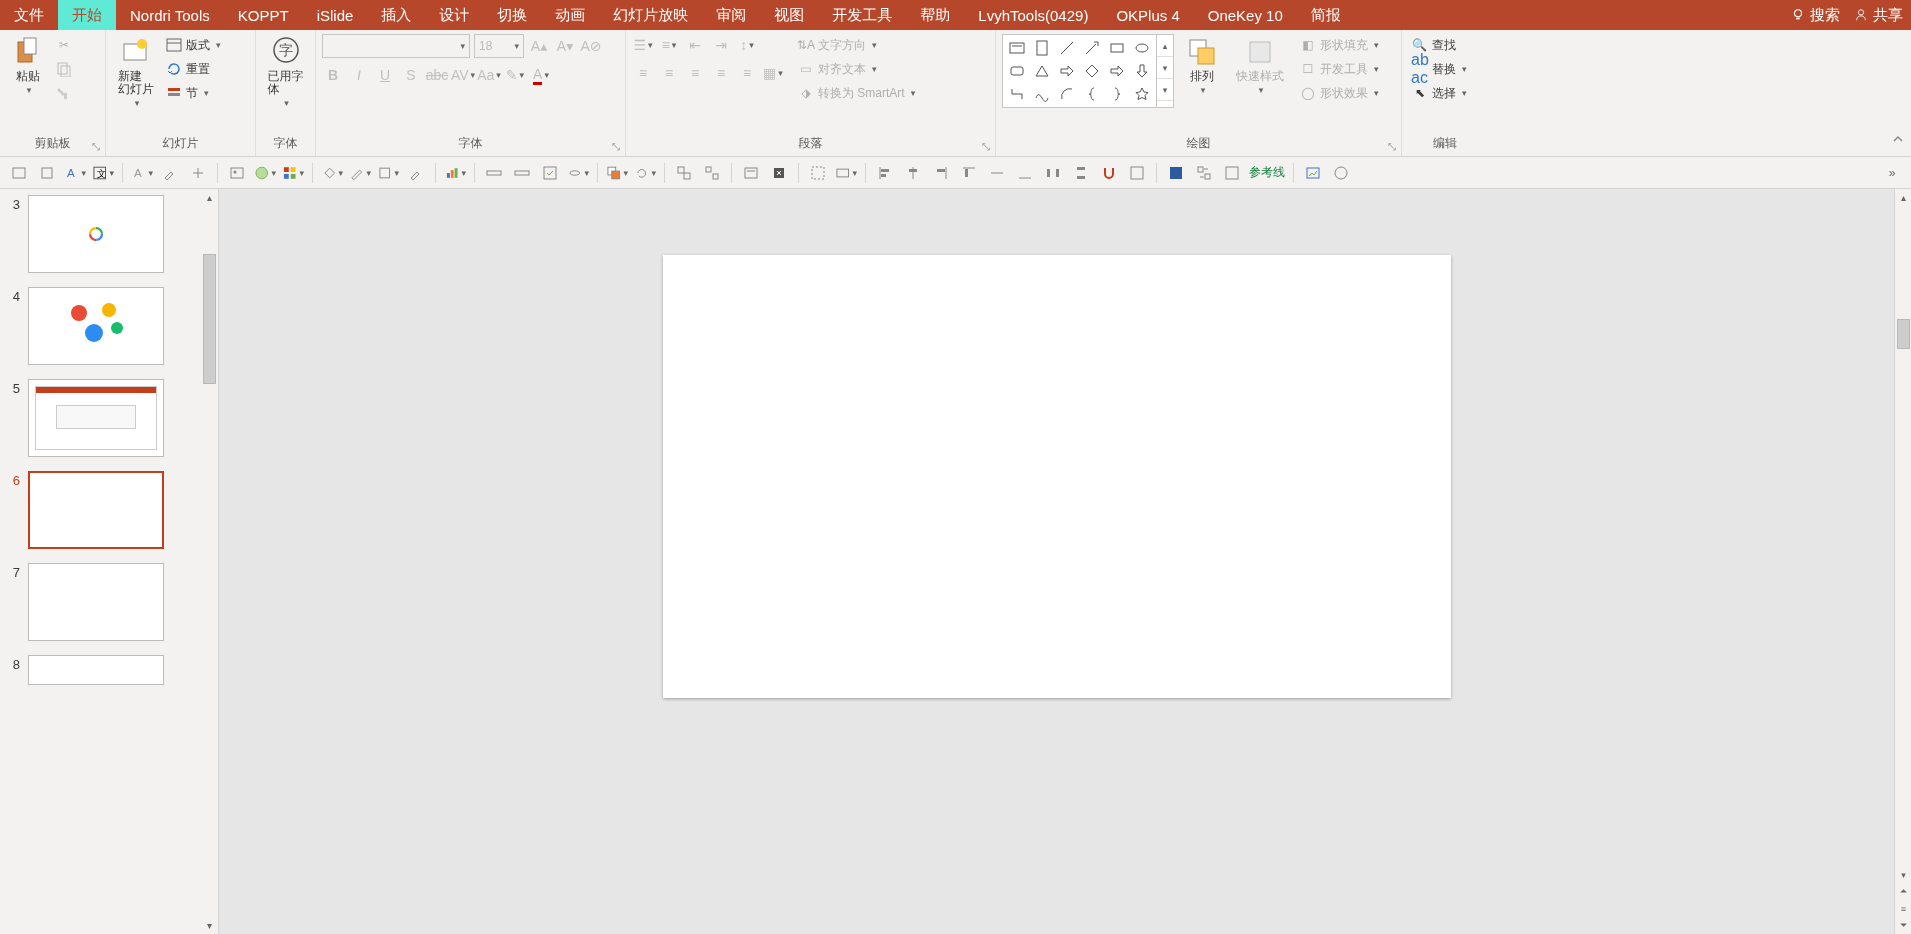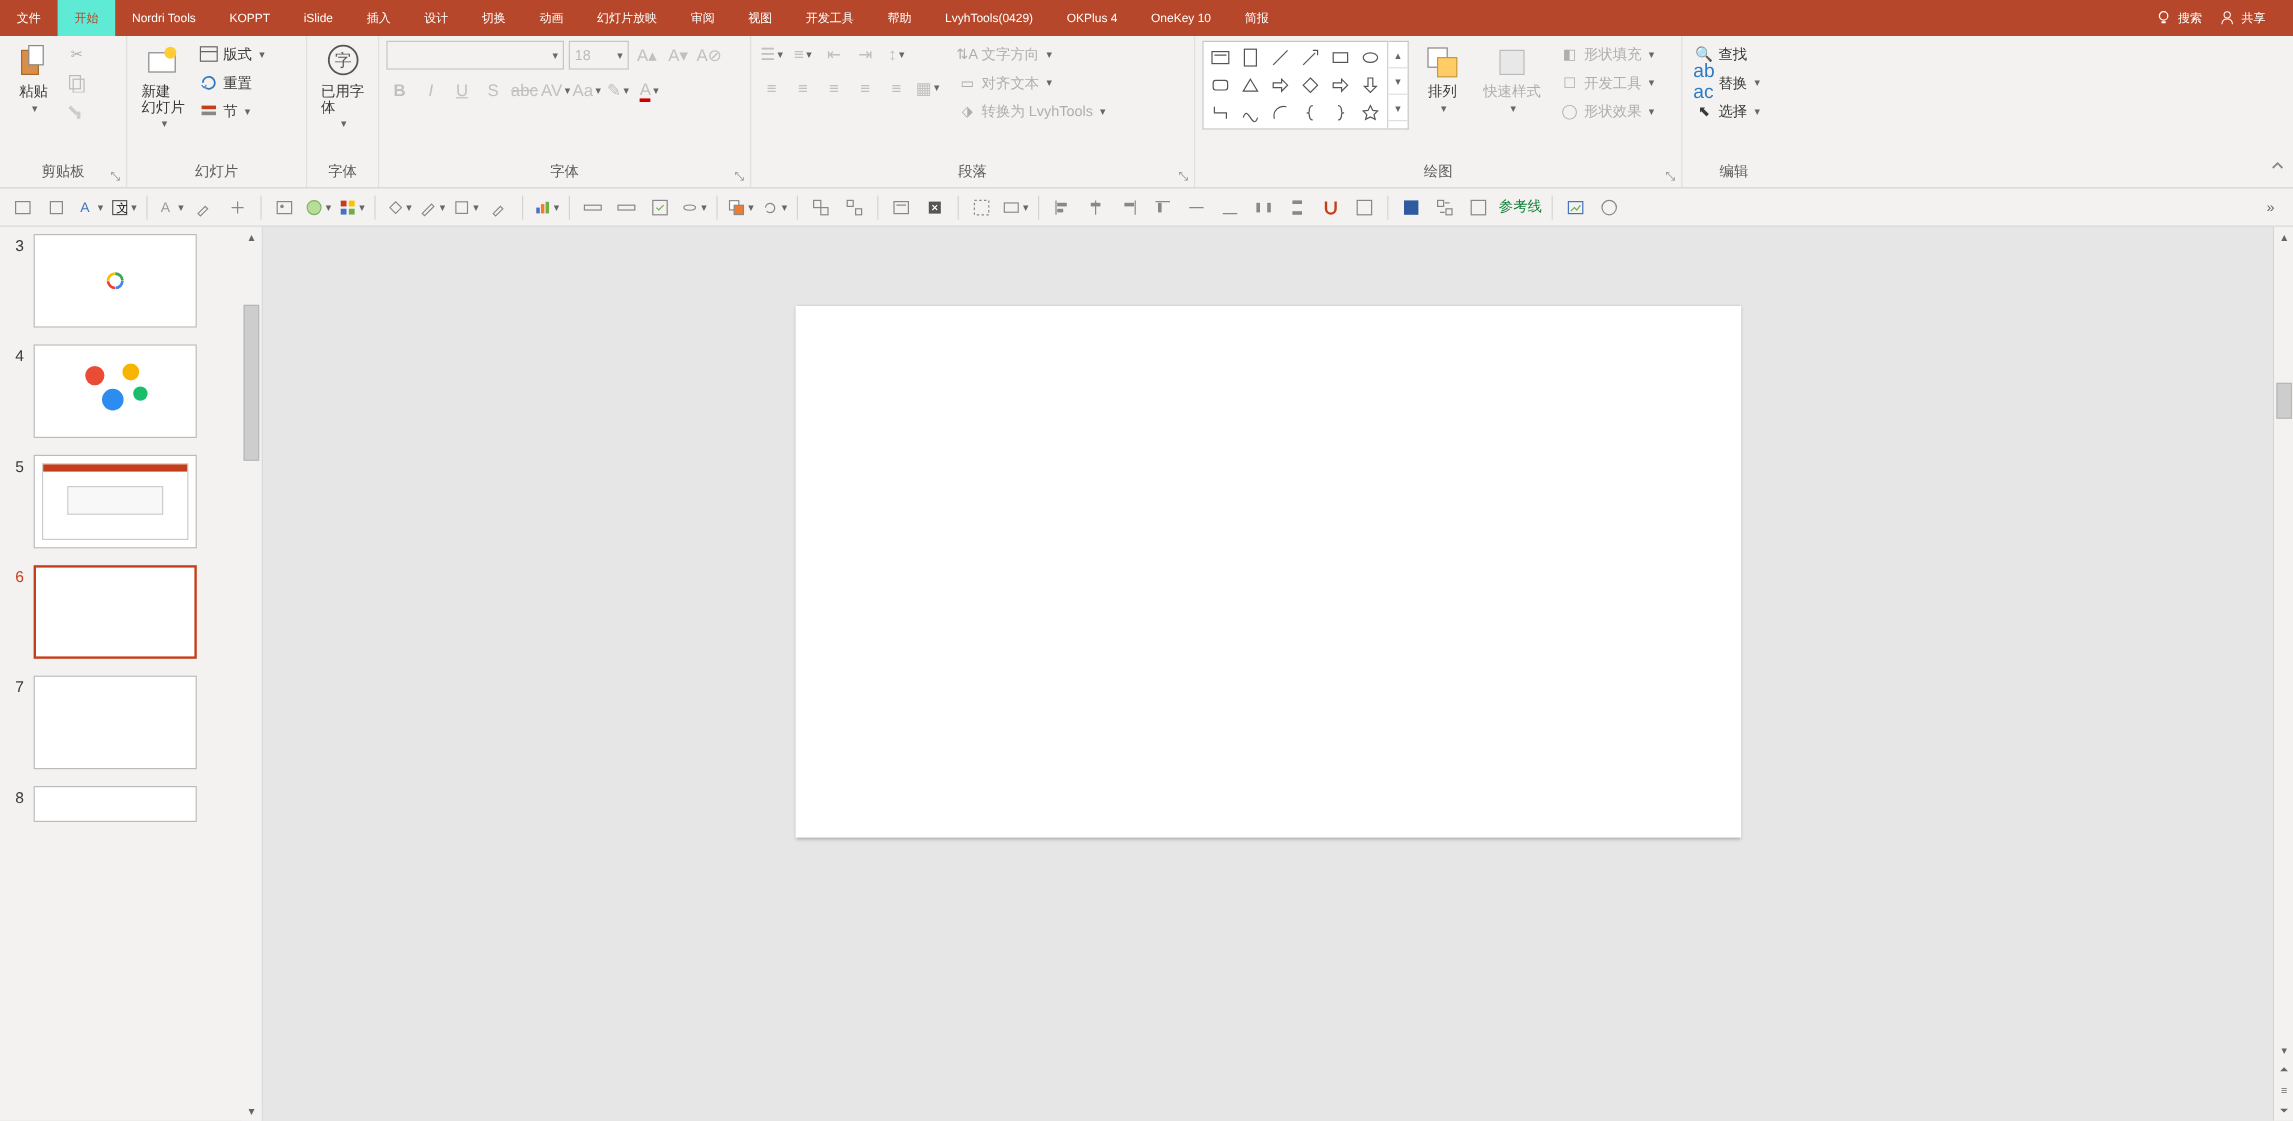--- a/index.html
+++ b/index.html
@@ -1,23 +1,23 @@
 <!DOCTYPE html>
 <html><head>
 <meta charset="utf-8">
 <style>
 * { margin: 0; padding: 0; box-sizing: border-box; font-family: "Microsoft YaHei", sans-serif; }
 body { background: #e6e6e6; width: 1911px; height: 934px; overflow: hidden; position: relative; }
 
 
-.menubar { background: #b7472a; height: 30px; display: flex; align-items: center; color: #fff; font-size: 10px; }
+.menubar { background: #b7472a; height: 30px; display: flex; align-items: center; color: #fff; font-size: 15px; }
 .menubar .tab { padding: 0 14px; height: 30px; display: flex; align-items: center; cursor: pointer; white-space: nowrap; }
 .menubar .tab.active { background: #5eead4; color: #b7472a; }
 .menubar .spacer { flex: 1; }
-.menubar .right-items { display: flex; align-items: center; gap: 14px; padding-right: 23px; color: #fff; }
+.menubar .right-items { display: flex; align-items: center; gap: 14px; padding-right: 8px; color: #fff; }
 .menubar .right-item { display: flex; align-items: center; gap: 5px; cursor: pointer; }
 .icon-sm { width: 14px; height: 14px; display: inline-block; }
 
 
 .ribbon { background: #f3f2f1; height: 127px; display: flex; border-bottom: 1px solid #d4d4d4; position: relative; }
 .ribbon-group { border-right: 1px solid #e1dfdd; display: flex; flex-direction: column; justify-content: space-between; padding: 4px 6px 2px 6px; position: relative; }
 .ribbon-group-content { display: flex; align-items: flex-start; flex: 1; gap: 2px; }
 .ribbon-group-label { text-align: center; font-size: 12px; color: #5a5a5a; padding-bottom: 2px; }
 .ribbon-launcher { position: absolute; right: 2px; bottom: 2px; width: 14px; height: 14px; color: #888; font-size: 10px; display:flex; align-items:center; justify-content:center; cursor:pointer; }
 
@@ -338,21 +338,21 @@
             <span>文字方向</span>
             <span class="chev">▾</span>
           </div>
         <div class="mini-btn disabled">
             <span class="ic">▭</span>
             <span>对齐文本</span>
             <span class="chev">▾</span>
           </div>
         <div class="mini-btn disabled">
             <span class="ic">⬗</span>
-            <span>转换为 LvyhTools</span>
+            <span>转换为 SmartArt</span>
             <span class="chev">▾</span>
           </div>
       </div>
     </div>
     <div class="ribbon-group-label">段落</div>
     <div class="ribbon-launcher">⤡</div>
   </div>
 
   <div class="ribbon-group" style="width:406px">
     <div class="ribbon-group-content" style="gap:6px">

